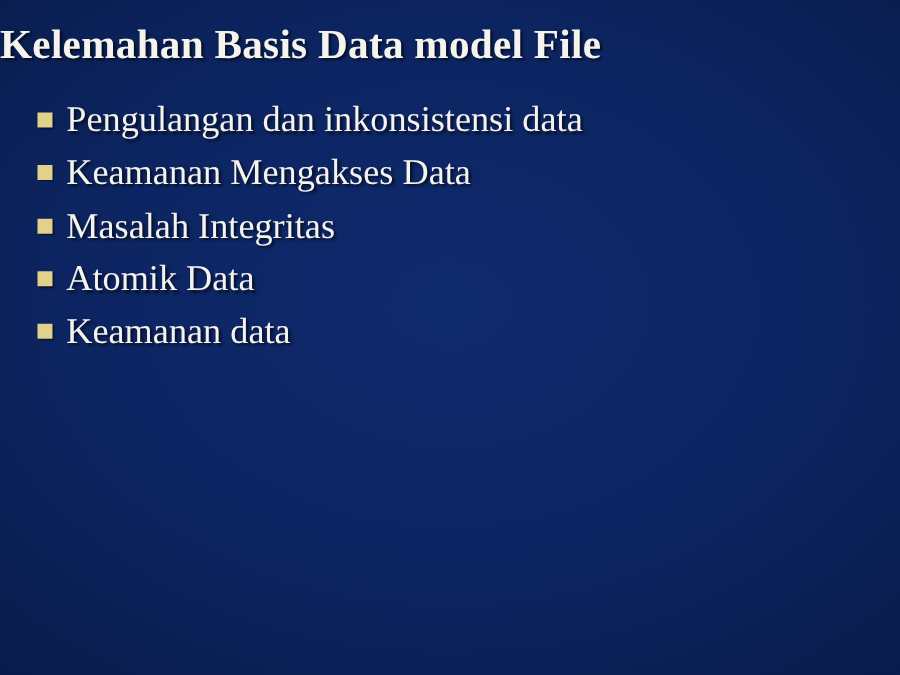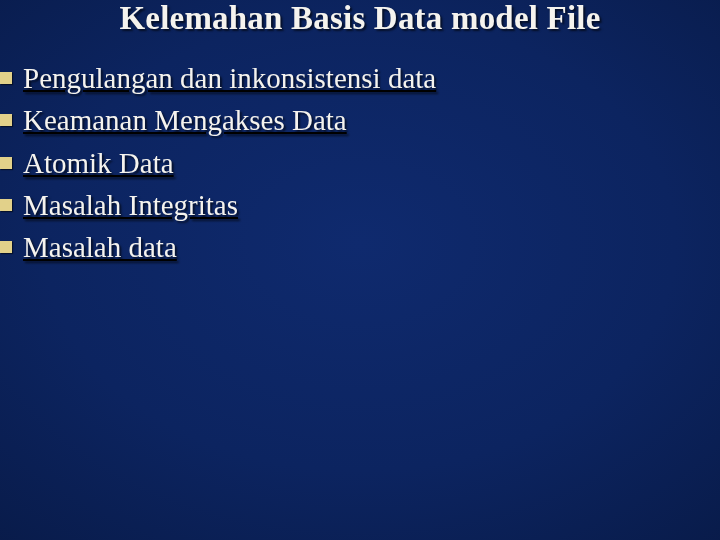--- a/index.html
+++ b/index.html
@@ -14,27 +14,28 @@
                 #0f2a6e 0%,
                 #0c2460 35%,
                 #081a47 65%,
                 #04102e 100%);
     font-family: "Times New Roman", Times, serif;
   }
   .title {
     color: #f5f3ee;
     font-size: 33px;
     font-weight: bold;
-    text-align: center;
+    text-align: left;
+    padding-top: 18px;
     text-shadow: 2px 2px 2px rgba(0,0,0,0.6);
     letter-spacing: 0.2px;
   }
   .list {
     margin-top: 22px;
-    text-decoration: underline;
+    padding-left: 30px;
   }
   .item {
     display: flex;
     align-items: flex-start;
     margin-bottom: 4px;
   }
   .bullet {
     width: 12px;
     height: 12px;
     background: #e2d18a;
@@ -59,23 +60,23 @@
   <div class="item">
     <div class="bullet"></div>
     <div class="text">Pengulangan dan inkonsistensi data</div>
   </div>
   <div class="item">
     <div class="bullet"></div>
     <div class="text">Keamanan Mengakses Data</div>
   </div>
   <div class="item">
     <div class="bullet"></div>
+    <div class="text">Masalah Integritas</div>
+  </div>
+  <div class="item">
+    <div class="bullet"></div>
     <div class="text">Atomik Data</div>
   </div>
   <div class="item">
     <div class="bullet"></div>
-    <div class="text">Masalah Integritas</div>
-  </div>
-  <div class="item">
-    <div class="bullet"></div>
-    <div class="text">Masalah data</div>
+    <div class="text">Keamanan data</div>
   </div>
 </div>
 
 </body></html>

